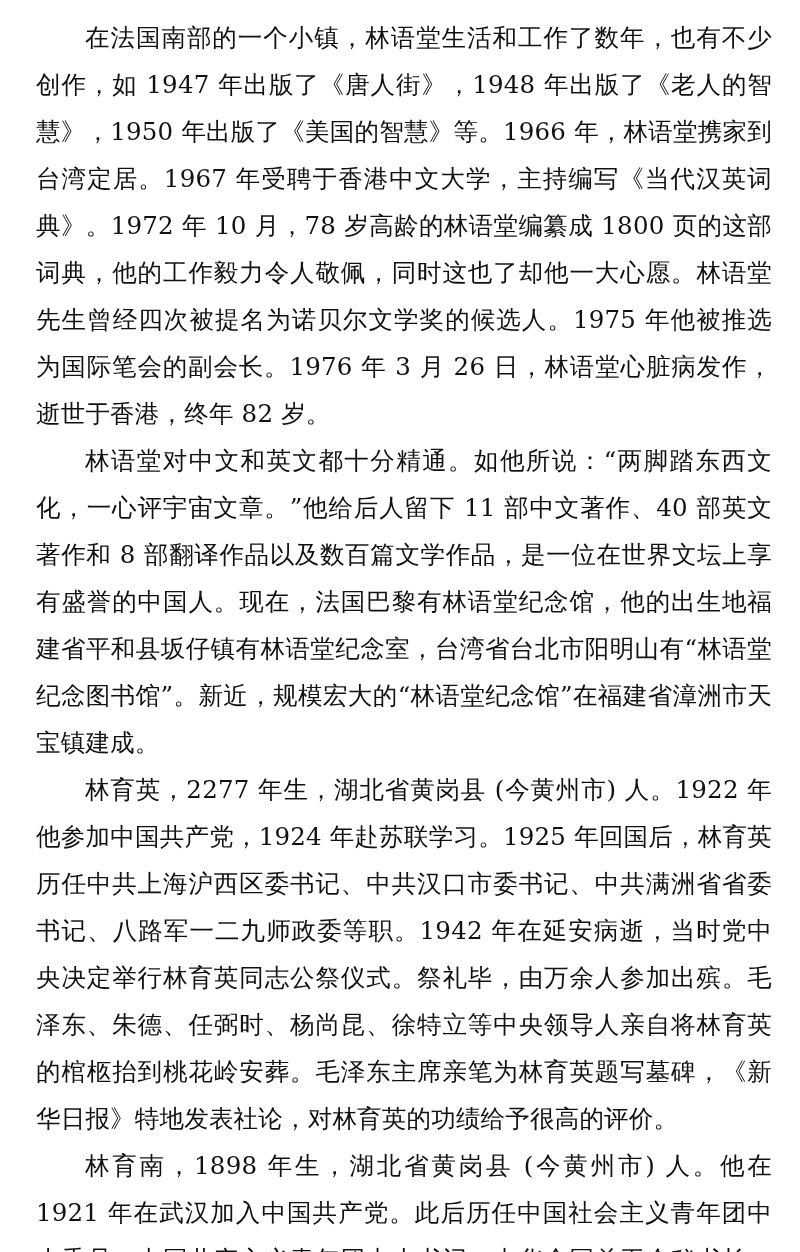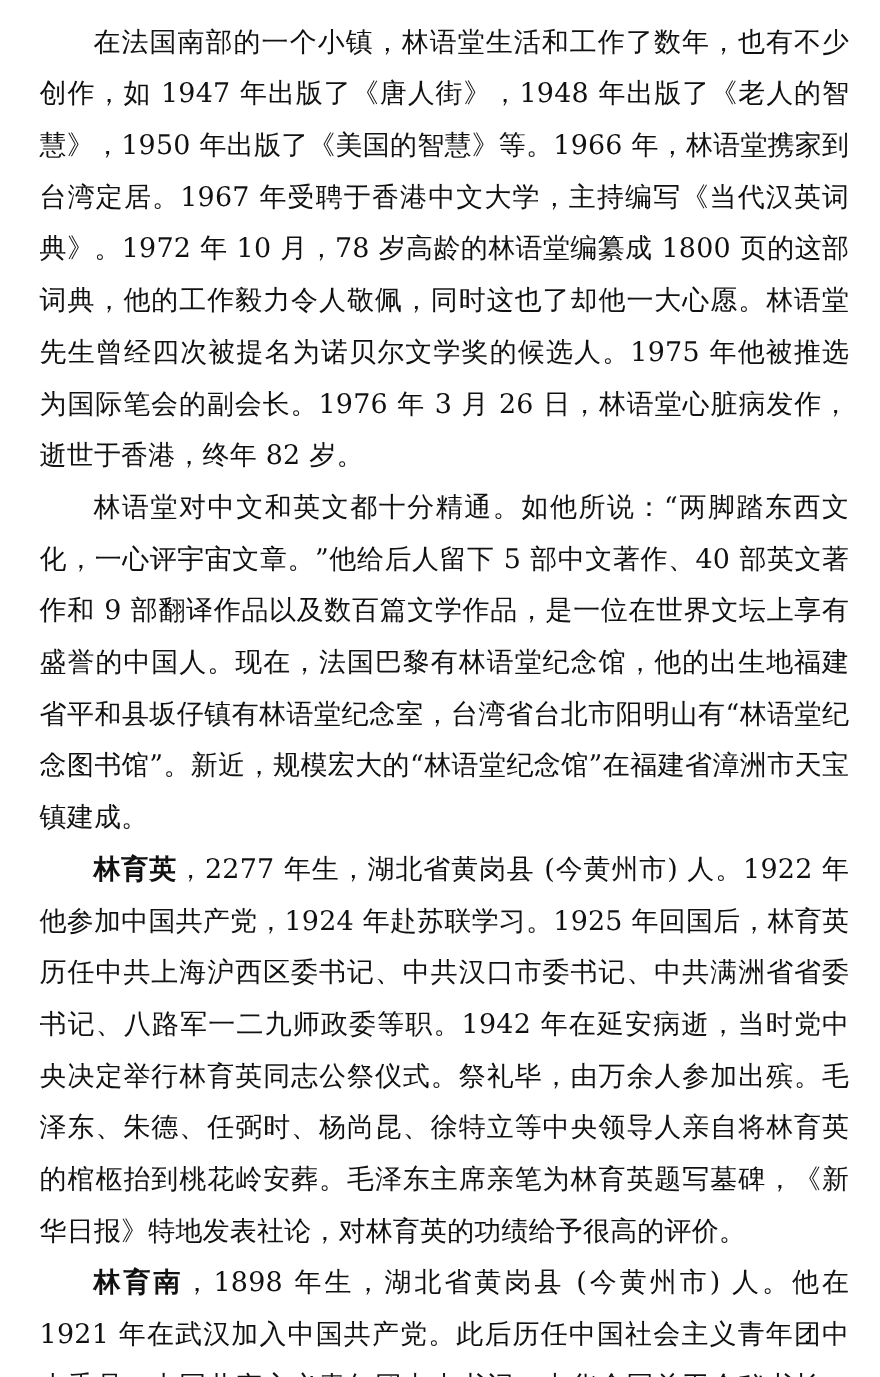--- a/index.html
+++ b/index.html
@@ -24,38 +24,38 @@
   .para {
     font-size: 24.5px;
     line-height: 47px;
     text-align: justify;
     text-justify: inter-ideograph;
     margin: 0;
     letter-spacing: 0.2px;
     text-indent: 2em;
   }
   .bold-lead {
-    font-weight: bold;
+    font-weight: normal;
   }
   
   .para {
     -webkit-font-smoothing: antialiased;
   }
 </style>
 </head>
 <body>
 
 <div class="page">
 
   <p class="para">
     <span>在法国南部的一个小镇，林语堂生活和工作了数年，也有不少创作，如 1947 年出版了《唐人街》，1948 年出版了《老人的智慧》，1950 年出版了《美国的智慧》等。1966 年，林语堂携家到台湾定居。1967 年受聘于香港中文大学，主持编写《当代汉英词典》。1972 年 10 月，78 岁高龄的林语堂编纂成 1800 页的这部词典，他的工作毅力令人敬佩，同时这也了却他一大心愿。林语堂先生曾经四次被提名为诺贝尔文学奖的候选人。1975 年他被推选为国际笔会的副会长。1976 年 3 月 26 日，林语堂心脏病发作，逝世于香港，终年 82 岁。</span>
   </p>
 
   <p class="para">
-    <span>林语堂对中文和英文都十分精通。如他所说：“两脚踏东西文化，一心评宇宙文章。”他给后人留下 5 部中文著作、40 部英文著作和 9 部翻译作品以及数百篇文学作品，是一位在世界文坛上享有盛誉的中国人。现在，法国巴黎有林语堂纪念馆，他的出生地福建省平和县坂仔镇有林语堂纪念室，台湾省台北市阳明山有“林语堂纪念图书馆”。新近，规模宏大的“林语堂纪念馆”在福建省漳洲市天宝镇建成。</span>
+    <span>林语堂对中文和英文都十分精通。如他所说：“两脚踏东西文化，一心评宇宙文章。”他给后人留下 11 部中文著作、40 部英文著作和 8 部翻译作品以及数百篇文学作品，是一位在世界文坛上享有盛誉的中国人。现在，法国巴黎有林语堂纪念馆，他的出生地福建省平和县坂仔镇有林语堂纪念室，台湾省台北市阳明山有“林语堂纪念图书馆”。新近，规模宏大的“林语堂纪念馆”在福建省漳洲市天宝镇建成。</span>
   </p>
 
   <p class="para">
     <span class="bold-lead">林育英</span><span>，2277 年生，湖北省黄岗县 (今黄州市) 人。1922 年他参加中国共产党，1924 年赴苏联学习。1925 年回国后，林育英历任中共上海沪西区委书记、中共汉口市委书记、中共满洲省省委书记、八路军一二九师政委等职。1942 年在延安病逝，当时党中央决定举行林育英同志公祭仪式。祭礼毕，由万余人参加出殡。毛泽东、朱德、任弼时、杨尚昆、徐特立等中央领导人亲自将林育英的棺柩抬到桃花岭安葬。毛泽东主席亲笔为林育英题写墓碑，《新华日报》特地发表社论，对林育英的功绩给予很高的评价。</span>
   </p>
 
   <p class="para">
     <span class="bold-lead">林育南</span><span>，1898 年生，湖北省黄岗县 (今黄州市) 人。他在 1921 年在武汉加入中国共产党。此后历任中国社会主义青年团中央委员、中国共产主义青年团中央书记、中华全国总工会秘书长、中共湖北省代理省委书记等职。1931 年 1 月 17 日在</span>
   </p>
 

